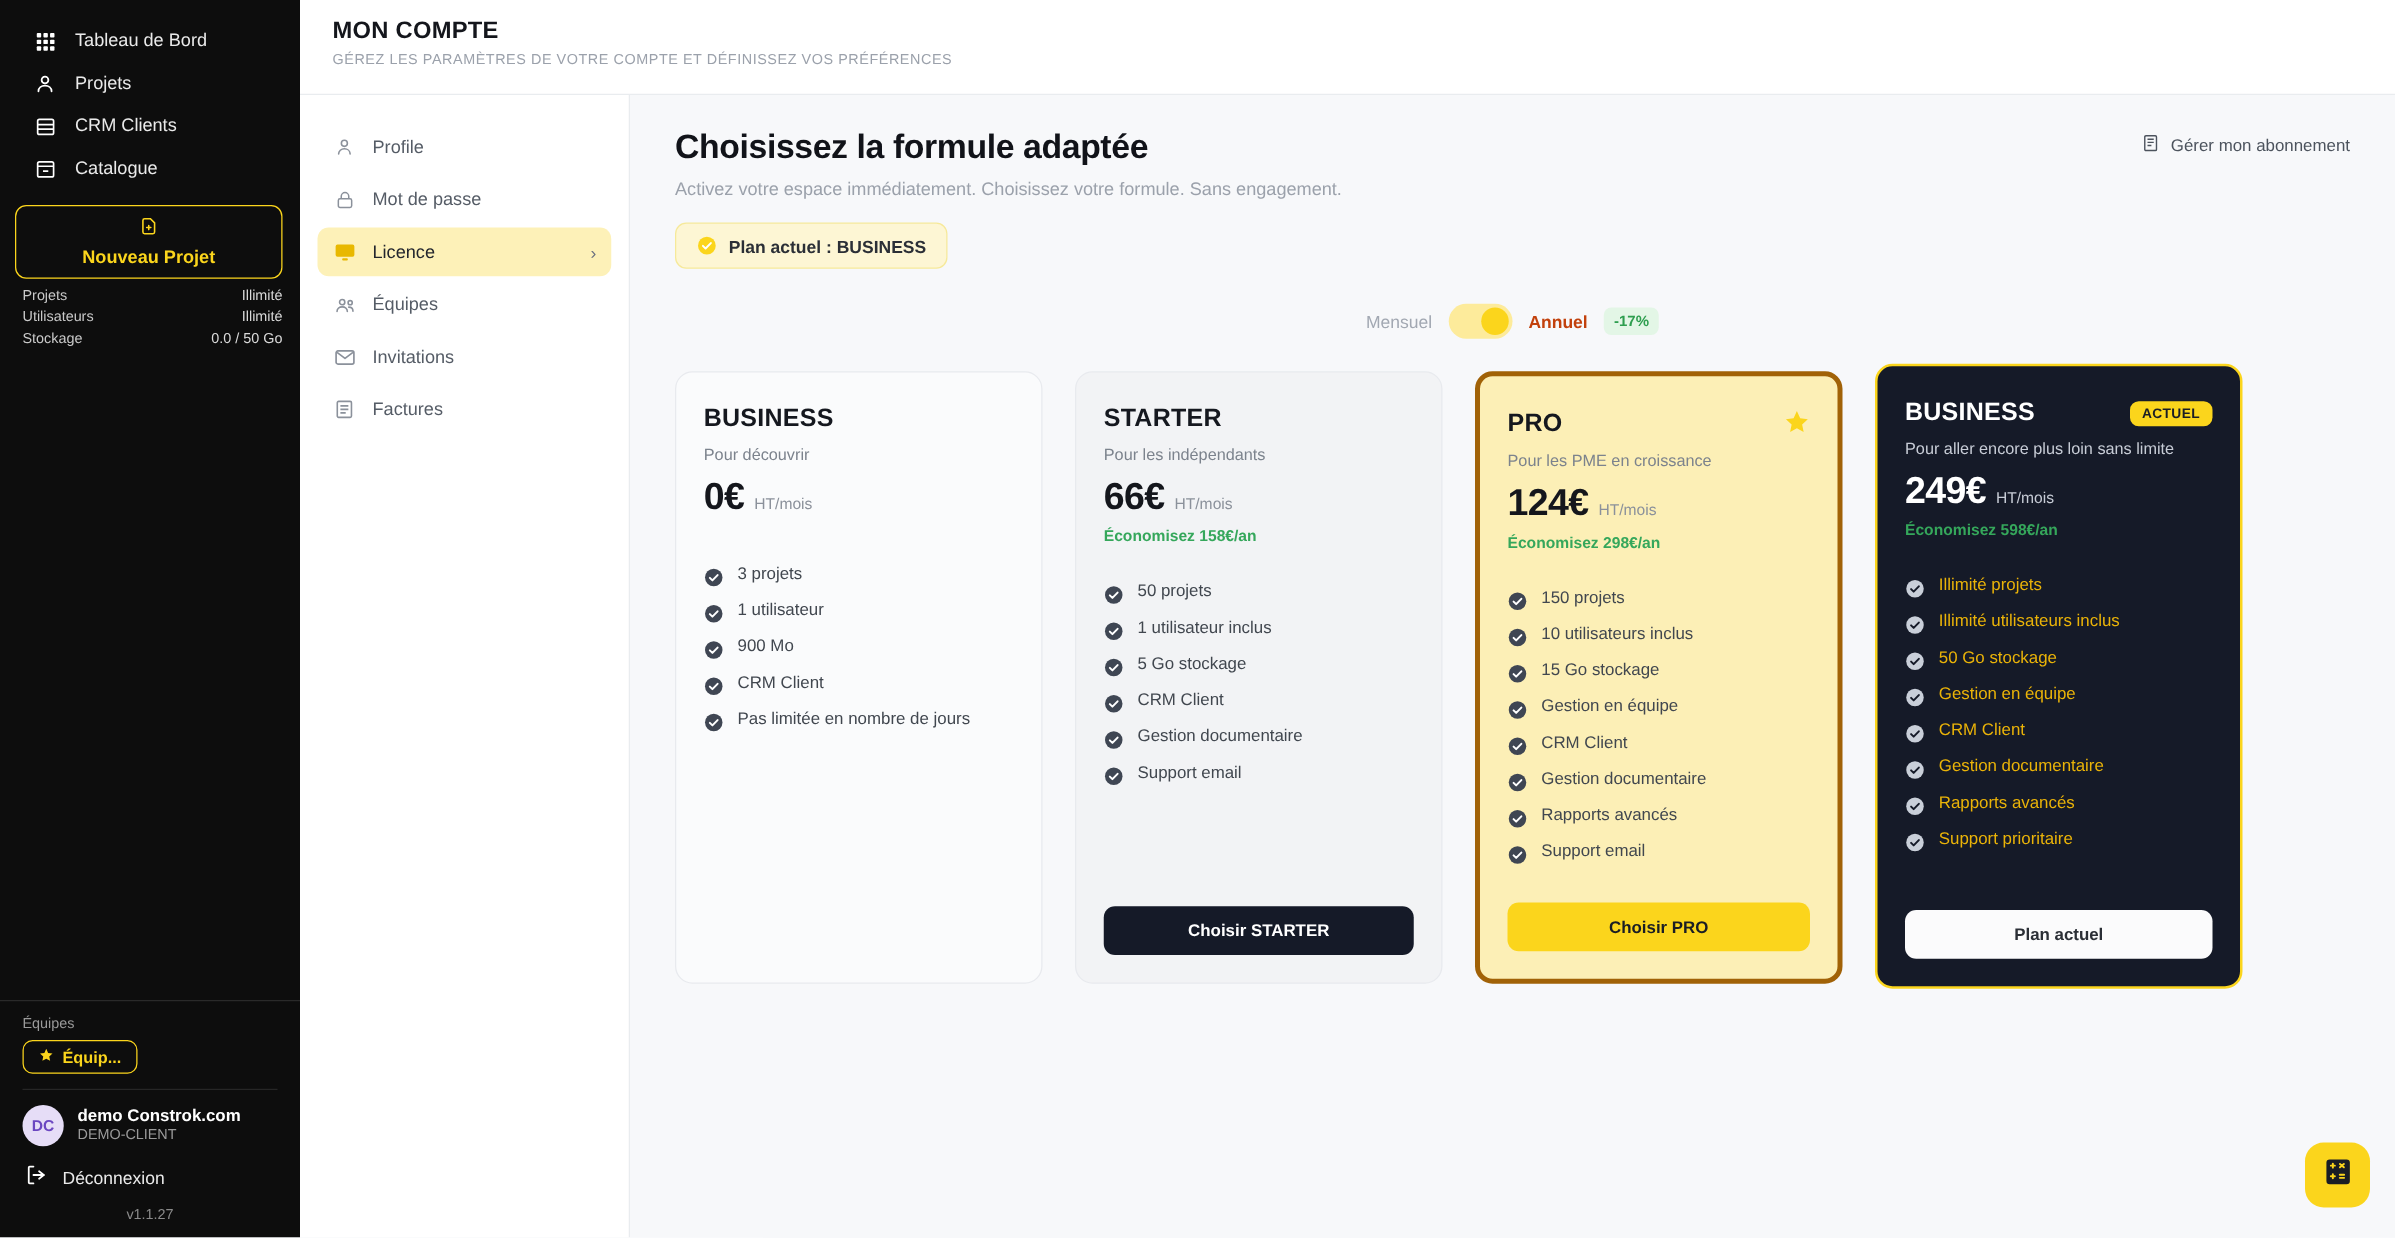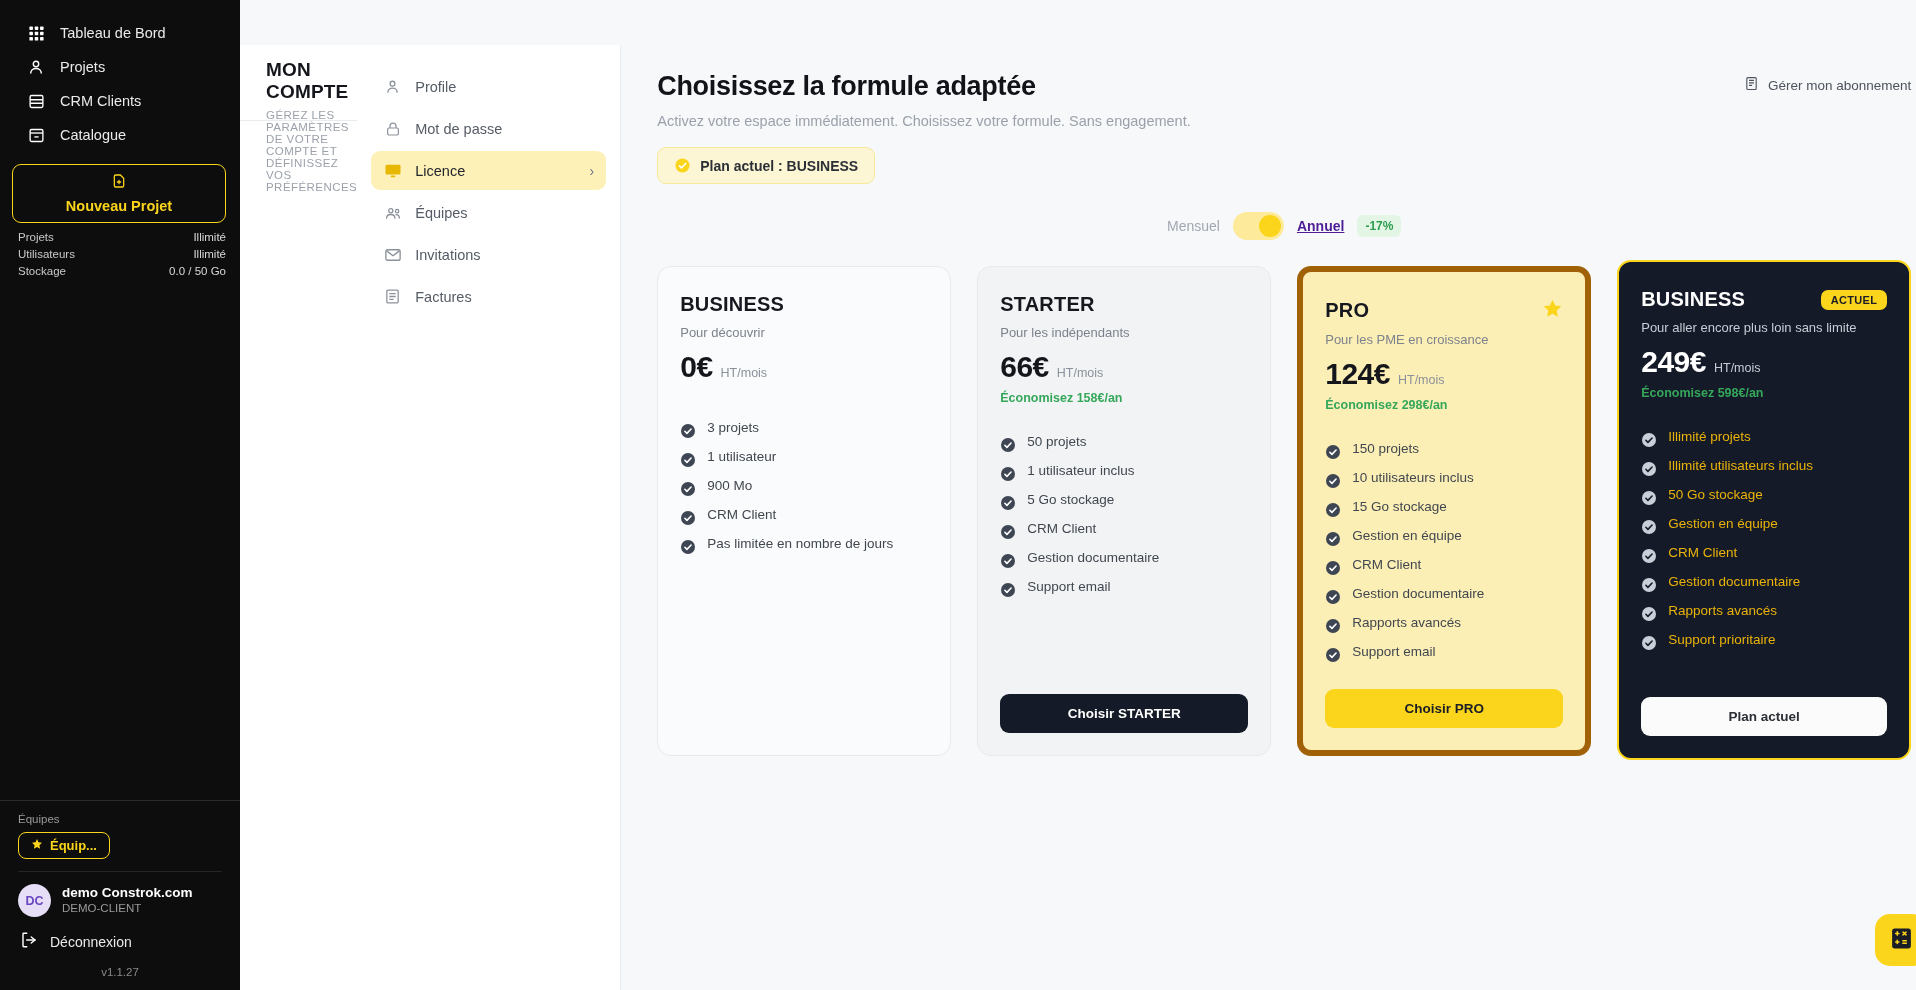--- a/index.html
+++ b/index.html
@@ -64,21 +64,21 @@
     background: #e6ddf7; color: #6b46c1;
     display: flex; align-items: center; justify-content: center;
     font-size: 12.5px; font-weight: 700; flex: 0 0 33px;
   }
   .user-name { font-size: 13.5px; font-weight: 700; color: #fff; line-height: 16px; }
   .user-sub { font-size: 11.5px; color: #9a9a9a; line-height: 15px; }
   .logout { display: flex; align-items: center; gap: 12px; padding: 14px 18px 0 20px; font-size: 14px; color: #eaeaea; cursor: pointer; }
   .version { text-align: center; font-size: 11.5px; color: #8a8a8a; padding: 14px 0 12px 0; }
 
   
-  .right { flex: 1 1 auto; display: flex; flex-direction: row; min-width: 0; background: #fff; margin-top: 45px; }
+  .right { flex: 1 1 auto; display: flex; flex-direction: column; min-width: 0; background: #fff; }
   .topbar { height: 76px; flex: 0 0 76px; background: #fff; border-bottom: 1px solid #e9ecef; padding: 14px 0 0 26px; }
   .topbar h1 { font-size: 19px; font-weight: 700; color: #14161c; letter-spacing: 0.2px; }
   .topbar .sub { font-size: 11.5px; color: #9ba1ab; letter-spacing: 0.45px; margin-top: 6px; }
 
   .below { flex: 1 1 auto; display: flex; min-height: 0; }
 
   
   .settings-nav { width: 264px; flex: 0 0 264px; background: #fff; border-right: 1px solid #e9ecef; padding: 22px 14px 0 14px; }
   .snav-item {
     display: flex; align-items: center; gap: 13px;
@@ -100,35 +100,35 @@
   .plan-badge {
     display: inline-flex; align-items: center; gap: 9px;
     background: #FDF6D4; border: 1px solid #F6E99A; border-radius: 9px;
     padding: 9px 16px; margin-top: 18px;
     font-size: 14px; font-weight: 700; color: #2b2f36;
   }
   .check-yellow { width: 17px; height: 17px; flex: 0 0 17px; }
 
   .toggle-row { display: flex; align-items: center; justify-content: center; gap: 13px; margin-top: 28px; }
   .toggle-label { font-size: 14px; color: #a2a8b2; }
-  .toggle-label.on { color: #4c1d95; font-weight: 700; text-decoration: underline; }
+  .toggle-label.on { color: #c2410c; font-weight: 700; }
   .switch { width: 51px; height: 28px; border-radius: 999px; background: #FDEB9B; position: relative; cursor: pointer; }
   .knob { position: absolute; right: 3px; top: 3px; width: 22px; height: 22px; border-radius: 50%; background: #FBD51C; }
   .save-pill { background: #E3F6E6; color: #2e9e4f; font-size: 12px; font-weight: 700; border-radius: 6px; padding: 4px 8px; }
 
   
   .cards { display: flex; gap: 26px; margin-top: 26px; align-items: flex-start; }
   .card {
     width: 294px; flex: 0 0 294px; border-radius: 14px;
     padding: 26px 22px 22px 22px; position: relative;
     display: flex; flex-direction: column;
   }
   .card.plain { background: #fafbfc; border: 1px solid #e8eaee; min-height: 490px; }
   .card.grey  { background: #f2f3f5; border: 1px solid #e8eaee; min-height: 490px; }
-  .card.amber { background: #FCEFB6; border: 6px solid #a16207; min-height: 490px; }
+  .card.amber { background: #FCEFB6; border: 4px solid #a16207; min-height: 490px; }
   .card.dark  { background: #151A28; border: 2.5px solid #FBD51C; min-height: 500px; margin-top: -6px; }
 
   .card-title { font-size: 20px; font-weight: 700; color: #15181f; letter-spacing: 0.2px; }
   .card.dark .card-title { color: #fff; }
   .card-head { display: flex; align-items: center; justify-content: space-between; }
   .star { color: #FBD51C; font-size: 22px; line-height: 1; }
   .actuel-badge { background: #FBD51C; color: #1a1d25; font-size: 11px; font-weight: 700; border-radius: 7px; padding: 4px 10px; letter-spacing: 0.3px; }
 
   .card-desc { font-size: 13px; color: #7c838d; margin-top: 9px; }
   .card.dark .card-desc { color: #c7ccd6; }

